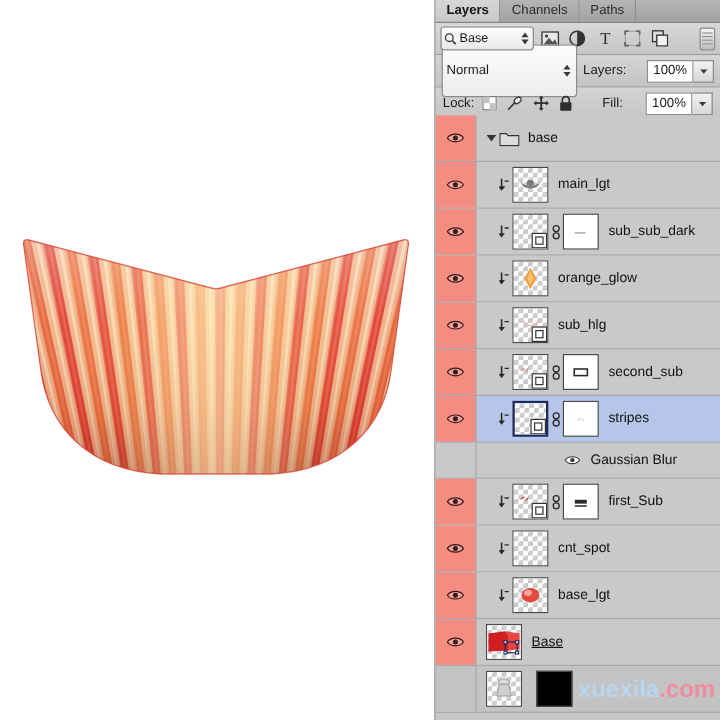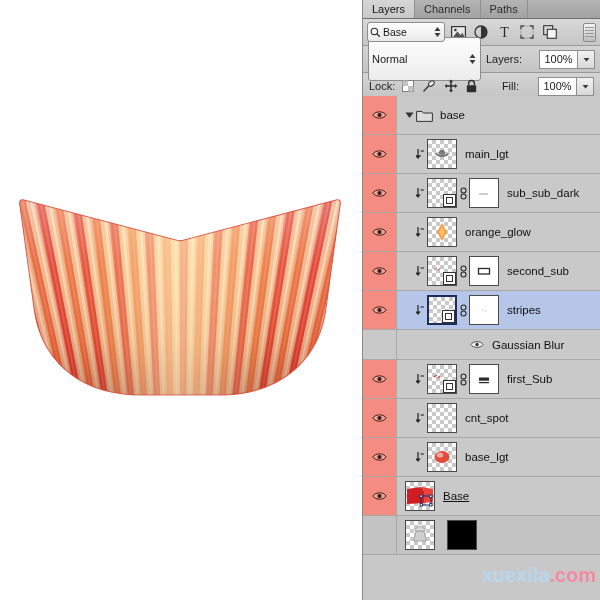--- a/index.html
+++ b/index.html
@@ -39,21 +39,21 @@
   }
   .tab{
     padding:0 9px;display:flex;align-items:center;
     font-size:11px;color:#2b2b2b;
     border-right:1px solid #8f8f8f;
     background:linear-gradient(#b4b4b4,#a2a2a2);
     cursor:default;
   }
   .tab.active{
     background:linear-gradient(#d6d6d6,#c8c8c8);
-    color:#141414;font-weight:normal;
+    color:#141414;font-weight:bold;
   }
   .tab-spacer{flex:1;background:linear-gradient(#b4b4b4,#a2a2a2);}
 
   
   .filter-row{
     height:26px;display:flex;align-items:center;
     padding:0 4px;gap:3px;
     background:linear-gradient(#d8d8d8,#c6c6c6);
     border-bottom:1px solid #9a9a9a;
   }
@@ -586,20 +586,44 @@
         <div class="thumb">
           <div class="checker"></div>
           <svg width="28" height="28" viewBox="0 0 28 28" style="position:absolute;inset:0;">
             <polygon points="14,5 19,14 14,23 9,14" fill="#f59a3c"></polygon>
             <polygon points="14,8 17,14 14,20 11,14" fill="#fbc06c"></polygon>
           </svg>
         </div>
         <span class="layername">orange_glow</span>
       </div>
 
+      <div class="row">
+        <div class="eyecol">
+          <svg width="15" height="10" viewBox="0 0 15 10">
+            <path d="M0.8,5 C3.5,0.8 11.5,0.8 14.2,5 C11.5,9.2 3.5,9.2 0.8,5 Z" fill="#f0a49a" stroke="#3a1a18" stroke-width="1"></path>
+            <circle cx="7.5" cy="5" r="2.1" fill="#3a1a18"></circle>
+          </svg>
+        </div>
+        <div class="indent"></div>
+        <div class="clipmark">
+          <svg width="9" height="12" viewBox="0 0 9 12">
+            <path d="M2,1 L2,8" stroke="#2a2a2a" stroke-width="1.3" fill="none"></path>
+            <polygon points="2,11 4.8,7.4 -0.8,7.4" fill="#2a2a2a"></polygon>
+            <line x1="4.5" y1="3" x2="8" y2="3" stroke="#2a2a2a" stroke-width="1.1"></line>
+          </svg>
+        </div>
+        <div class="thumb">
+          <div class="checker"></div>
+          <svg width="28" height="28" viewBox="0 0 28 28" style="position:absolute;inset:0;">
+            <path d="M8,10 C11,16 18,16 21,10" stroke="#f0b9ae" stroke-width="1.6" fill="none" opacity="0.8"></path>
+          </svg>
+          <div class="sobadge"></div>
+        </div>
+        <span class="layername">sub_hlg</span>
+      </div>
 
       <div class="row">
         <div class="eyecol">
           <svg width="15" height="10" viewBox="0 0 15 10">
             <path d="M0.8,5 C3.5,0.8 11.5,0.8 14.2,5 C11.5,9.2 3.5,9.2 0.8,5 Z" fill="#f0a49a" stroke="#3a1a18" stroke-width="1"></path>
             <circle cx="7.5" cy="5" r="2.1" fill="#3a1a18"></circle>
           </svg>
         </div>
         <div class="indent"></div>
         <div class="clipmark">

